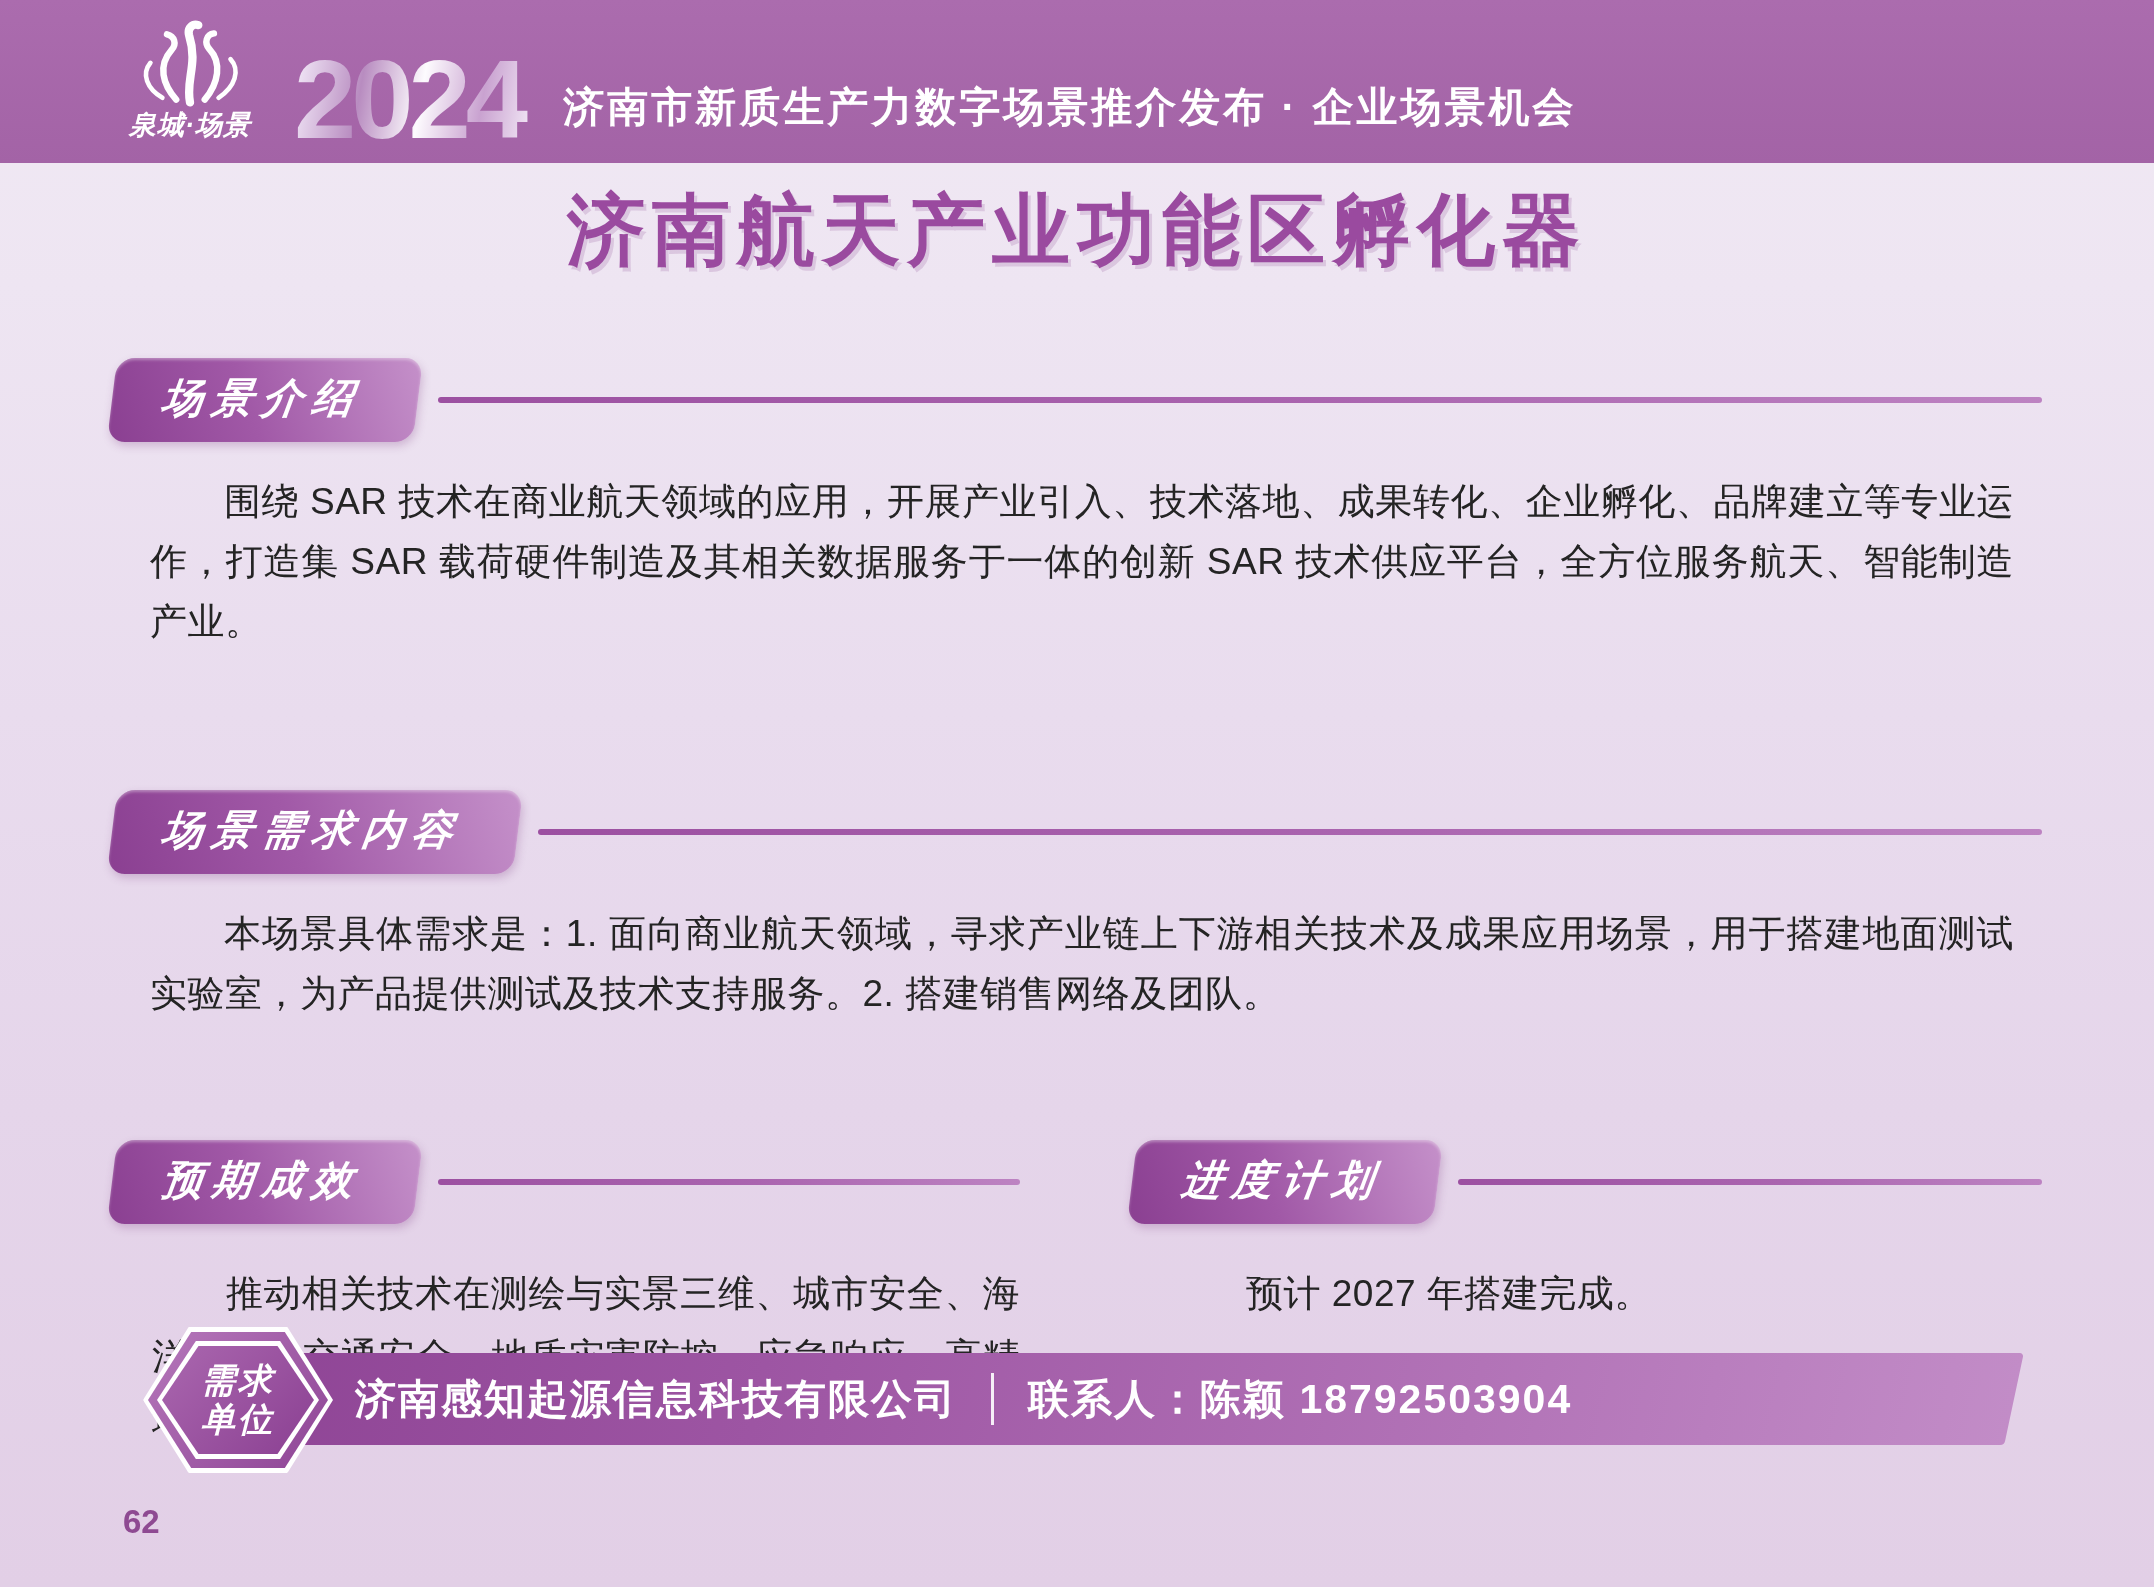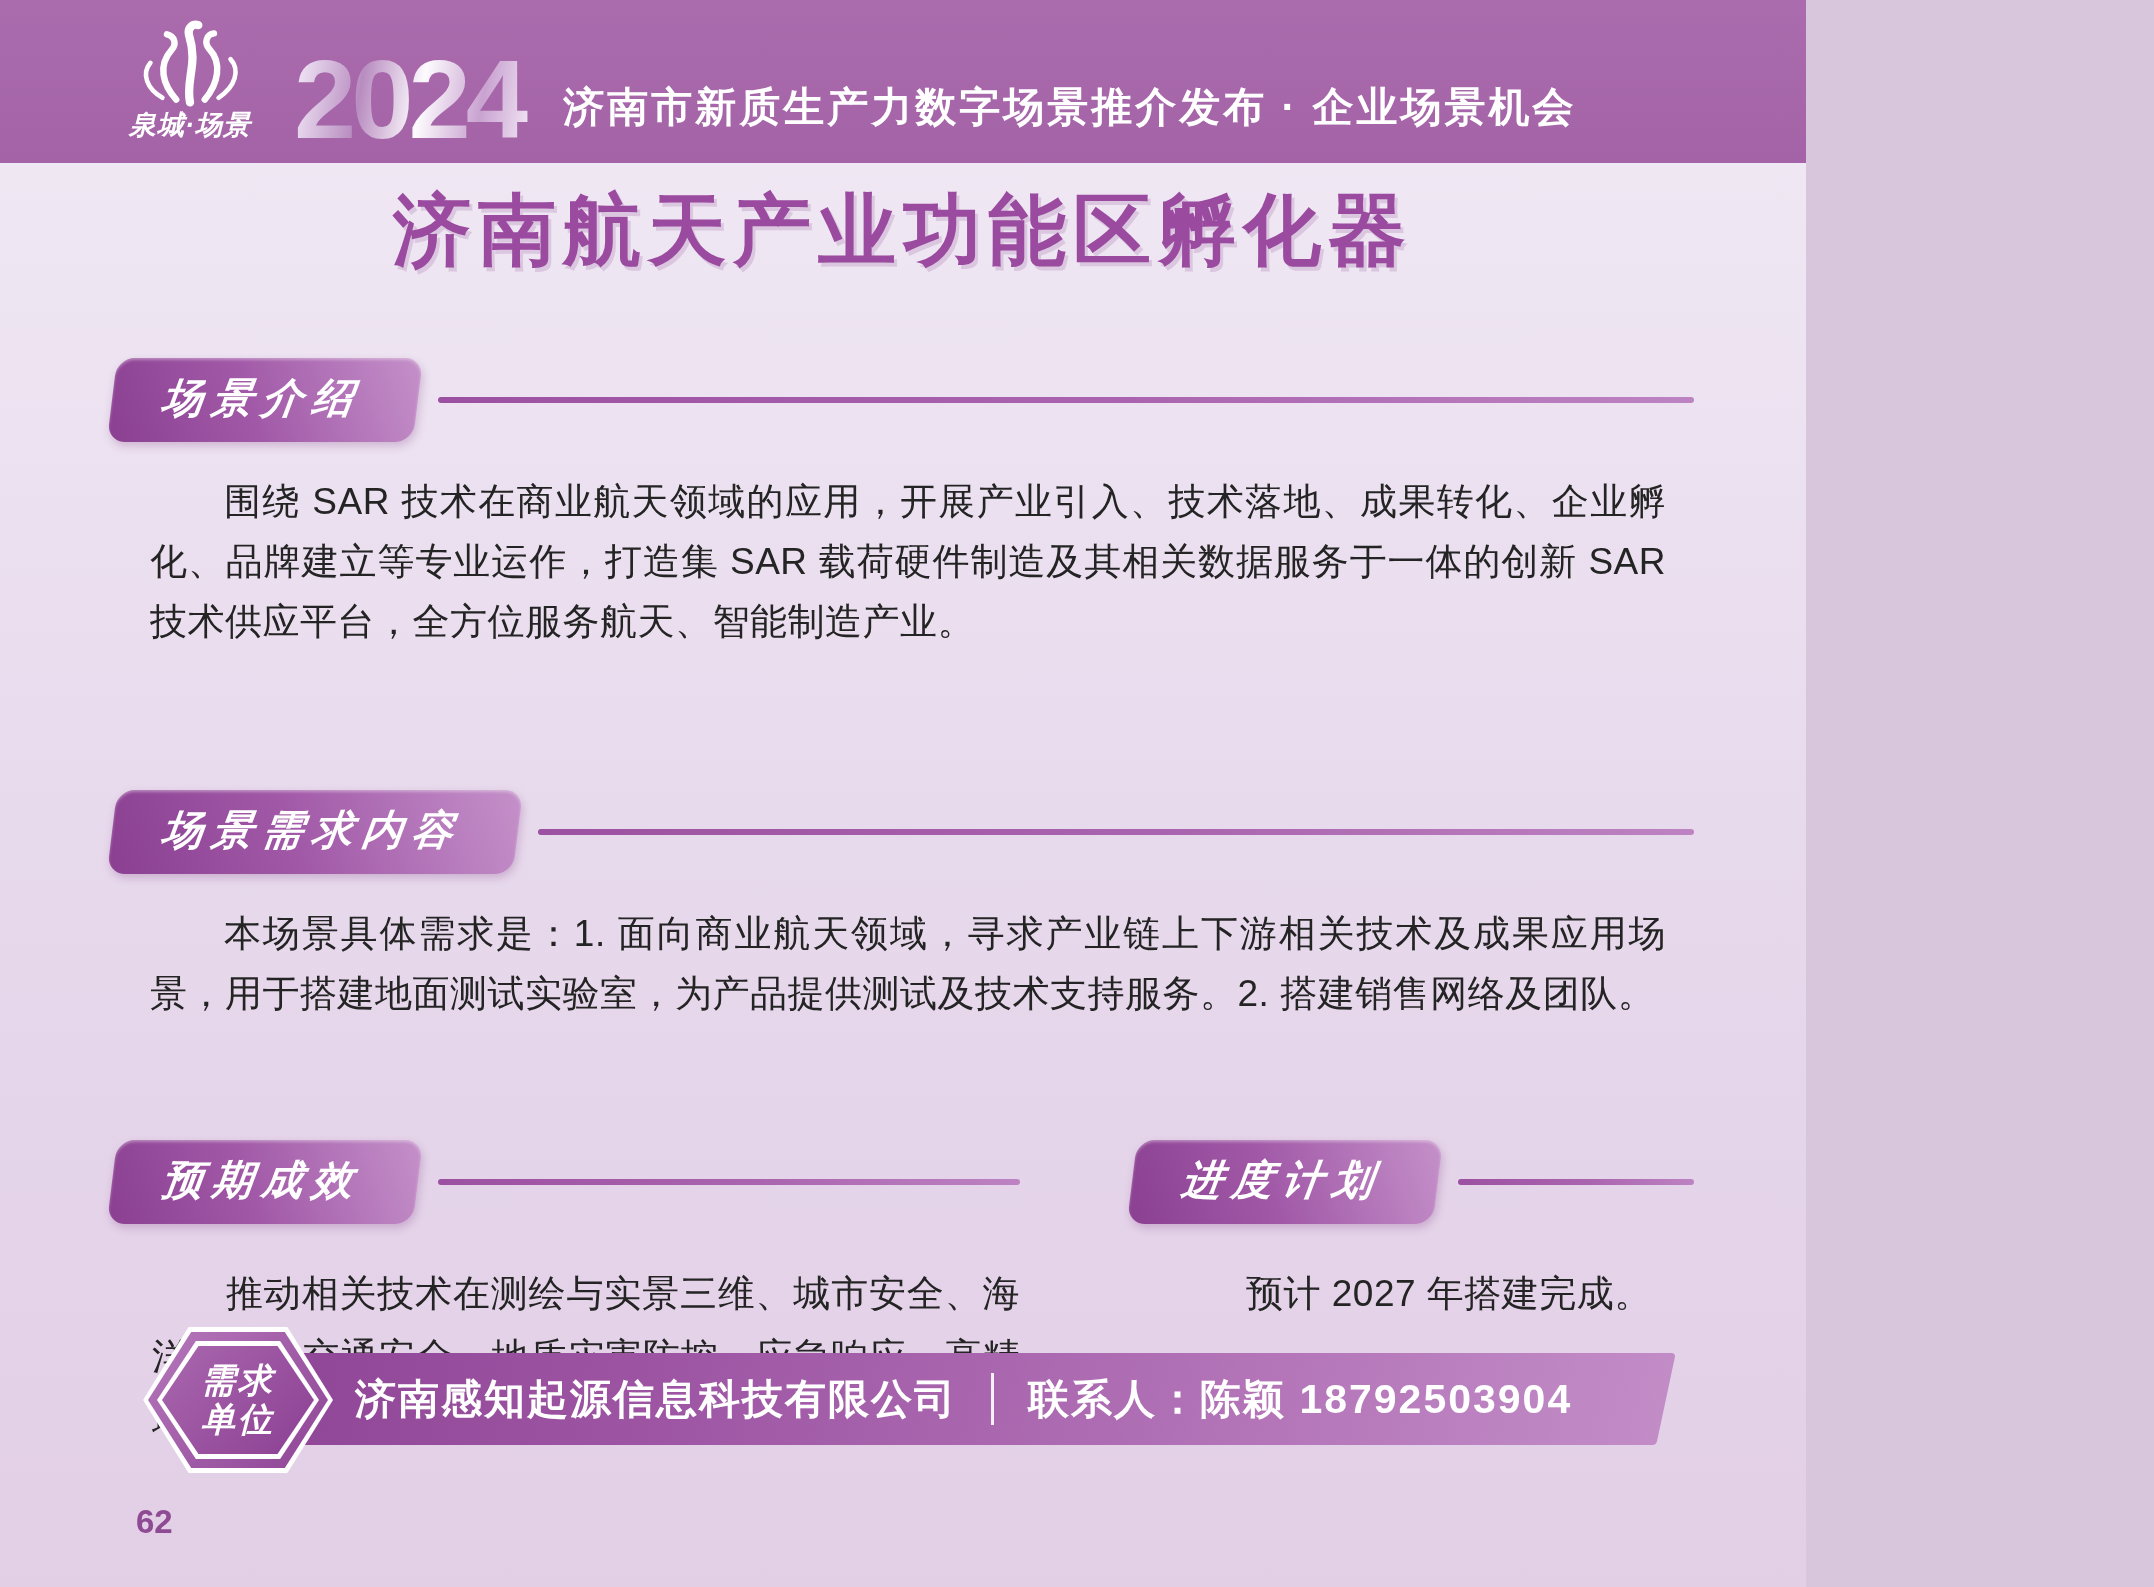--- a/index.html
+++ b/index.html
@@ -1,18 +1,18 @@
 <!DOCTYPE html>
 <html><head>
 <meta charset="utf-8">
 <style>
   * { margin:0; padding:0; box-sizing:border-box; }
   html,body { background:#d8c6dd; }
   .page {
-    position:relative; width:1806px; height:1587px; overflow:hidden;
+    position:relative; width:2154px; height:1587px; overflow:hidden;
     font-family:"Liberation Sans", sans-serif;
     background:linear-gradient(180deg,#f1eaf4 0%,#eee5f2 18%,#e9dcee 45%,#e5d5ea 70%,#e2cfe6 100%);
   }
   
   .header {
     height:163px; background:linear-gradient(180deg,#ab6cae,#a363a6);
     display:flex; align-items:flex-end; padding:0 40px 20px 116px;
   }
   .logo { display:flex; flex-direction:column; align-items:center; margin-right:30px; }
   .logo svg { width:148px; height:92px; }
@@ -68,21 +68,21 @@
   .bar-divider { width:3px; height:52px; background:#fff; opacity:.9; margin:0 34px; flex:0 0 auto; }
   .hex-wrap { position:absolute; left:-62px; top:-26px; width:190px; height:146px; }
   .hex { position:absolute; clip-path:polygon(24% 0%,76% 0%,100% 50%,76% 100%,24% 100%,0% 50%); }
   .hex-l1 { inset:0; background:#ffffff; box-shadow:0 6px 10px rgba(100,40,105,.3); }
   .hex-l2 { inset:5px;  background:linear-gradient(135deg,#b678bb,#8e4495); }
   .hex-l3 { inset:14px; background:#ffffff; }
   .hex-l4 { inset:19px; background:linear-gradient(135deg,#a763ac 10%,#8e4495 90%);
     display:flex; flex-direction:column; justify-content:center; align-items:center;
     color:#fff; font-weight:700; font-style:italic; font-size:34px; line-height:1.15; letter-spacing:3px; }
   
-  .page-num { position:absolute; left:136px; bottom:46px; font-size:33px; font-weight:bold; color:#8e4a92; }
+  .page-num { position:absolute; left:123px; bottom:46px; font-size:33px; font-weight:bold; color:#8e4a92; }
   .watermark { position:absolute; right:52px; bottom:24px; display:flex; align-items:center;
     color:#a59cb0; font-size:57px; letter-spacing:2px; }
   .wechat-icon svg { width:106px; height:92px; margin-right:26px; display:block; }
 </style>
 </head>
 <body>
 
 <div class="page">
 
   <div class="header">

